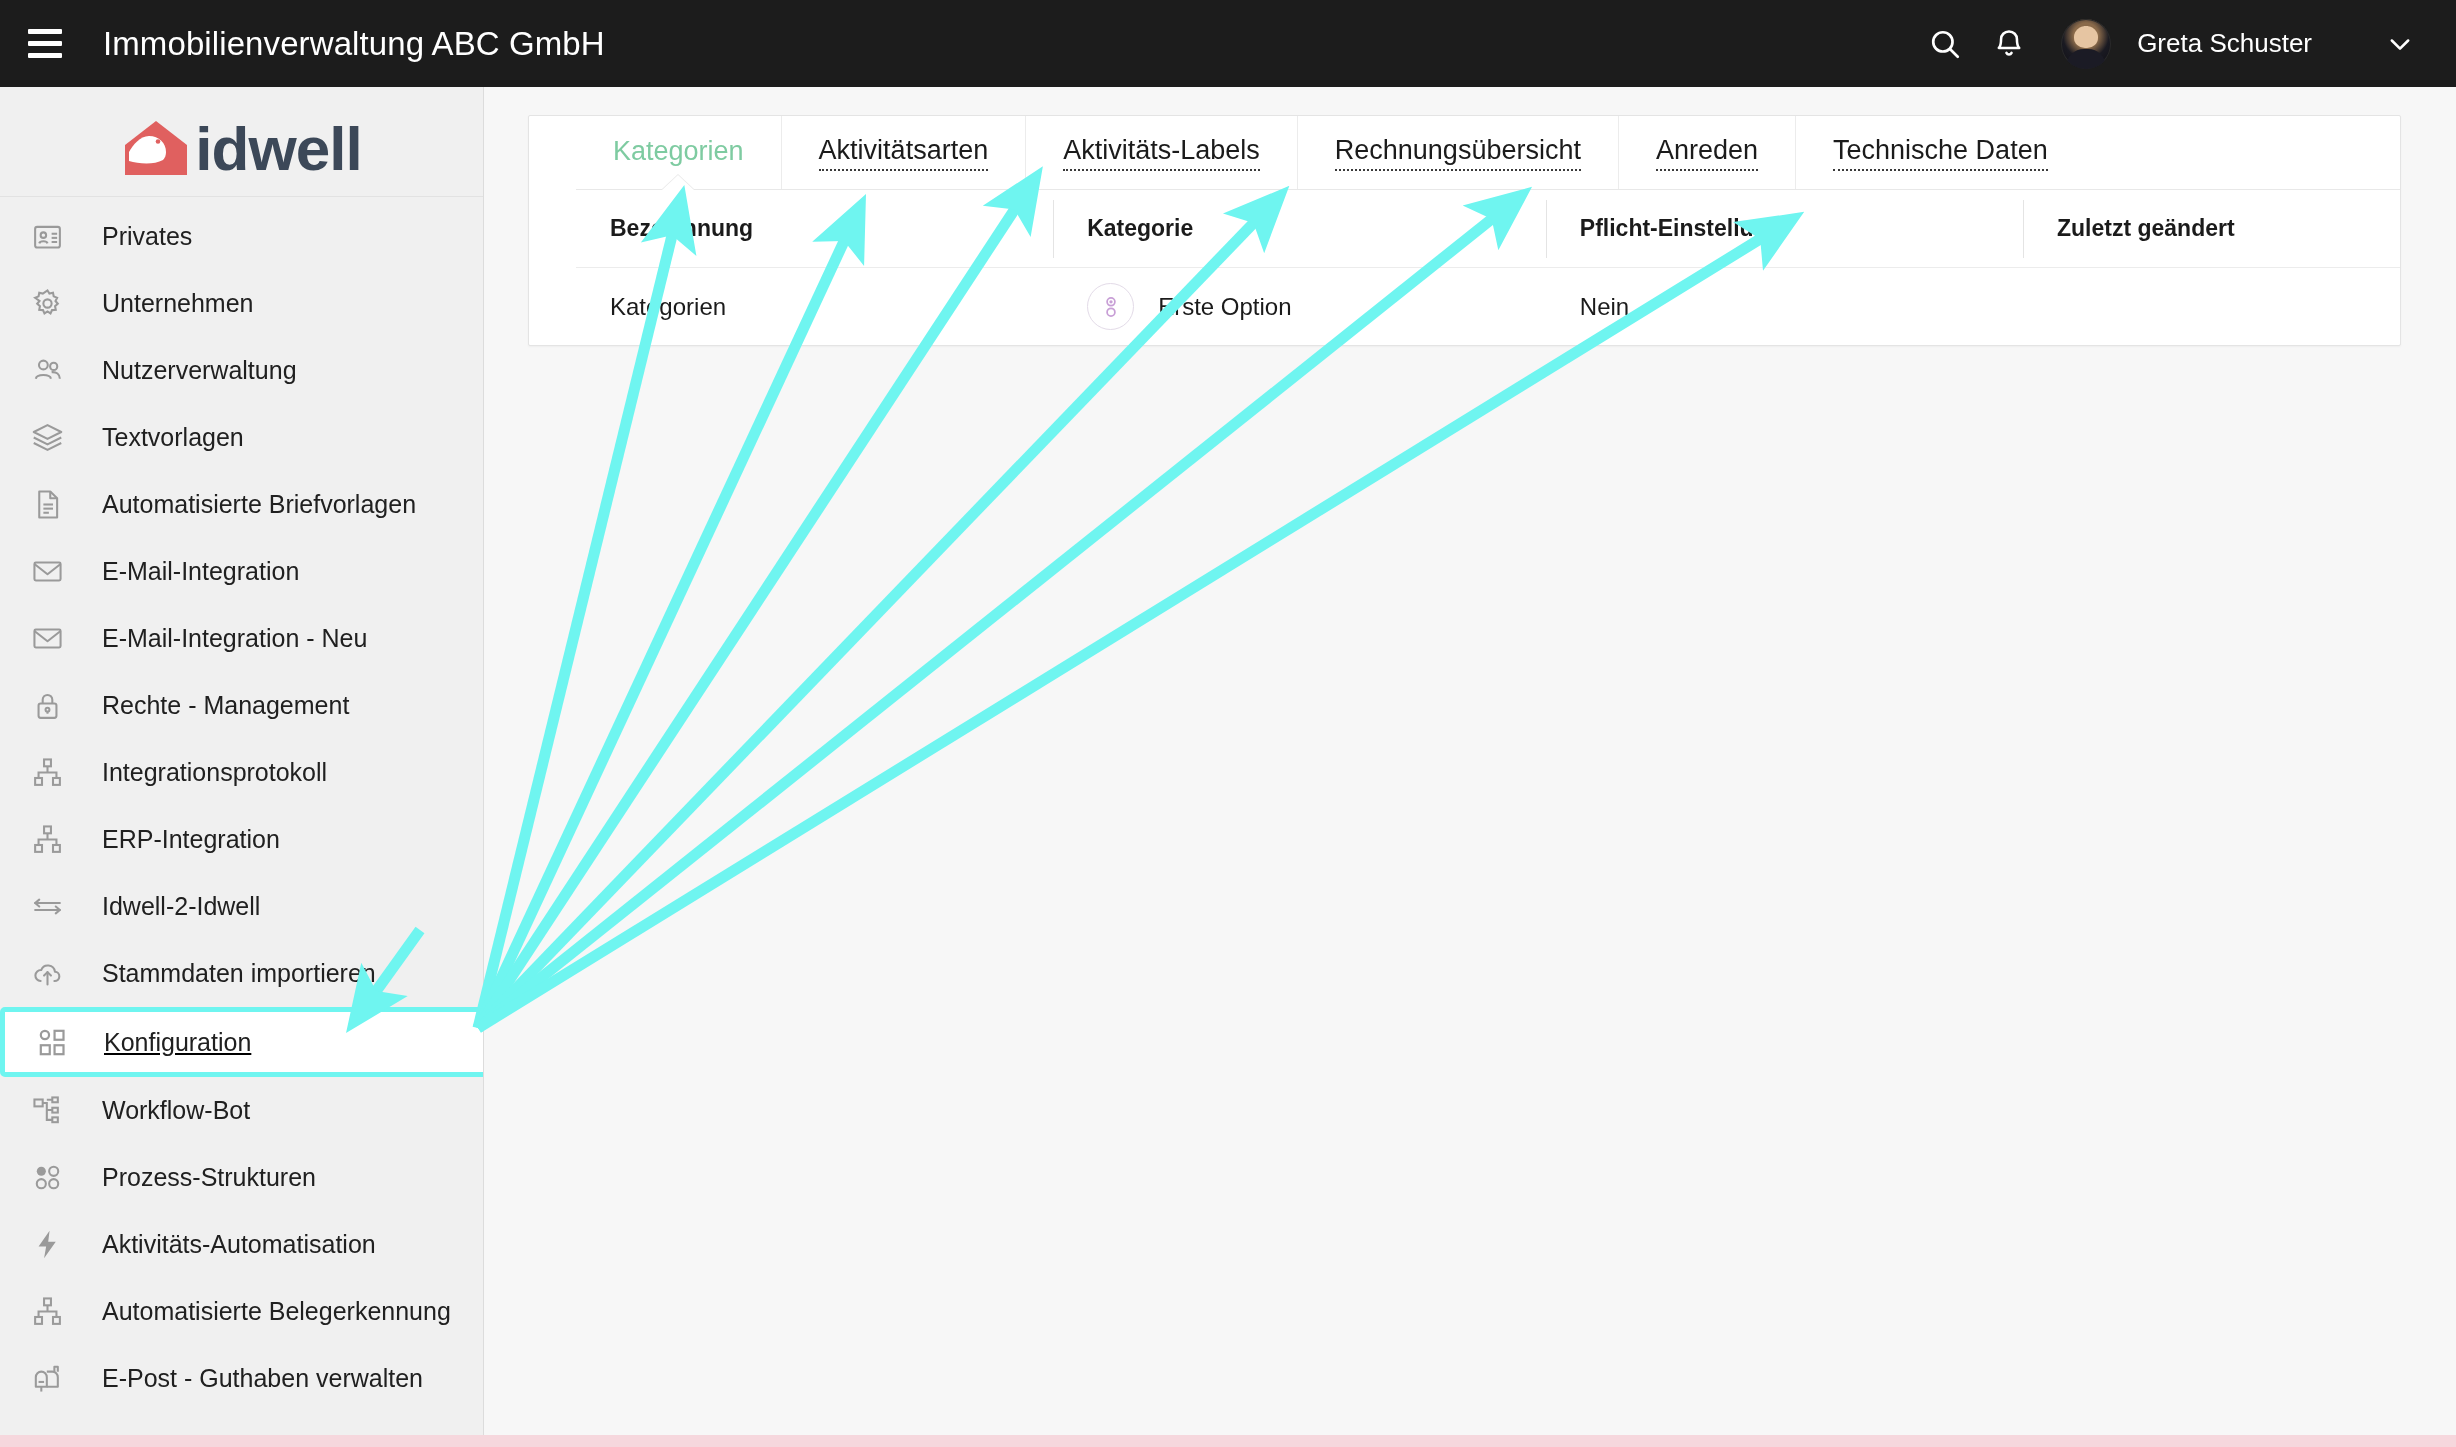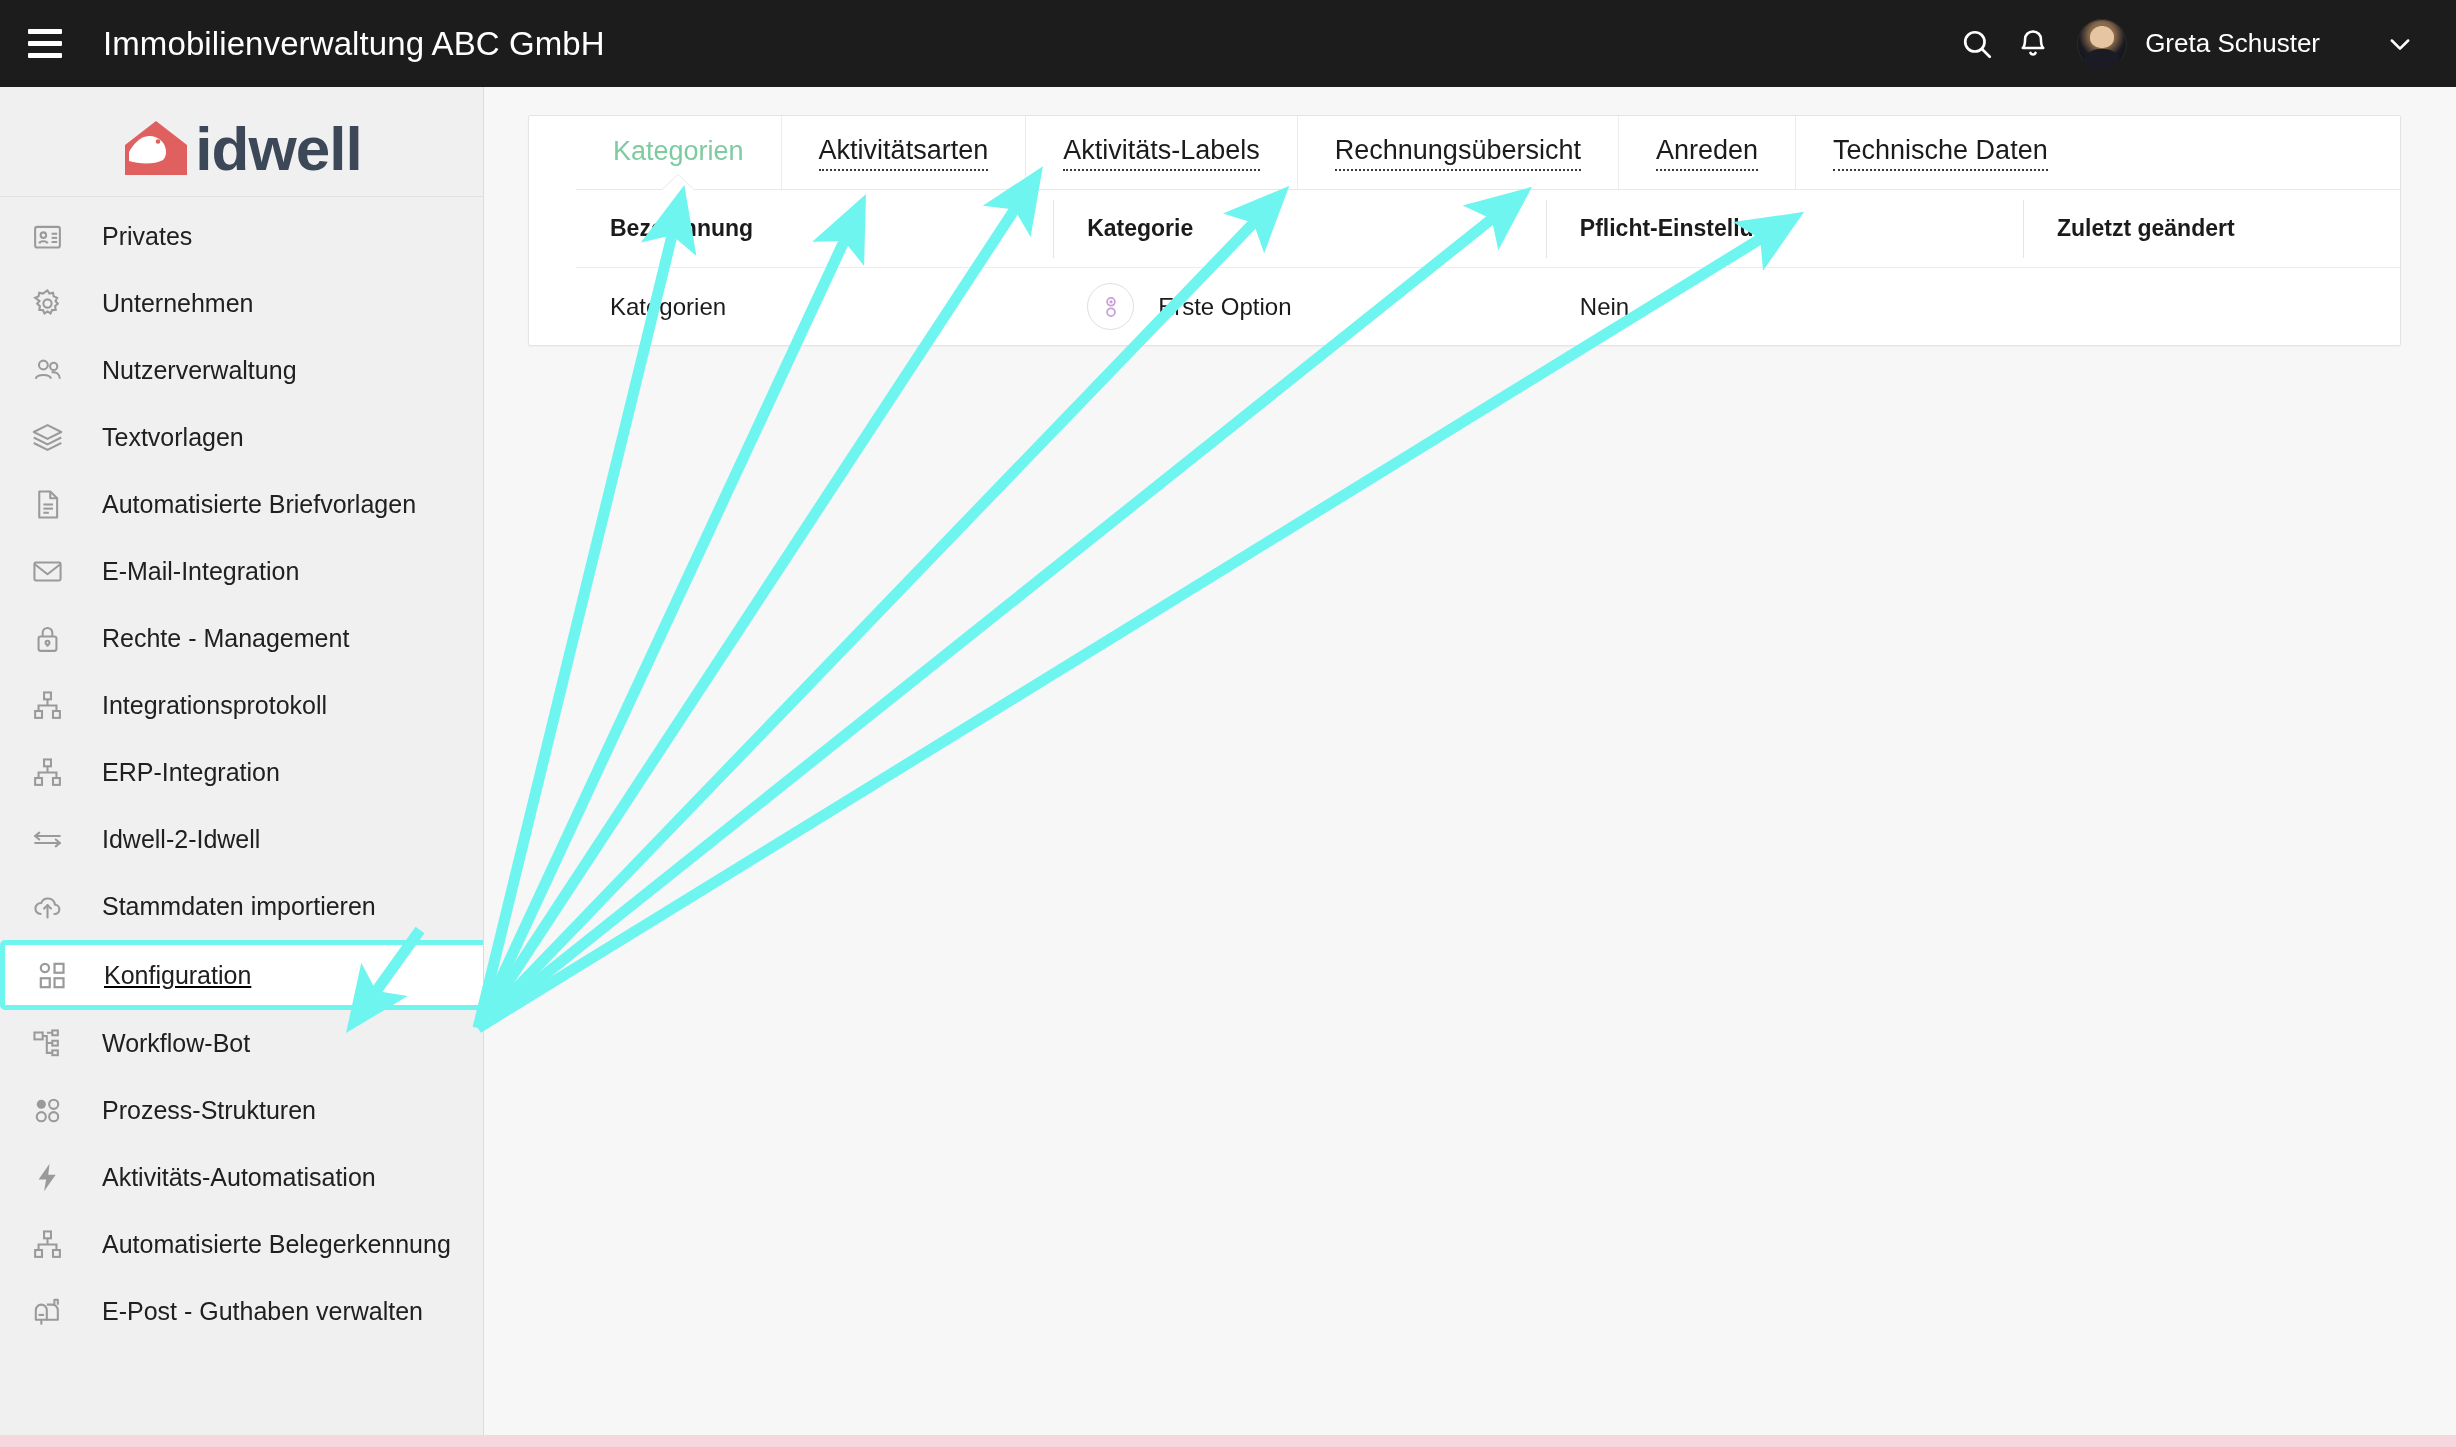--- a/index.html
+++ b/index.html
@@ -34,21 +34,21 @@
   .app-title {
     margin-left: 31px;
     color: #ffffff;
     font-size: 33px;
     font-weight: 400;
     letter-spacing: 0.1px;
     white-space: nowrap;
   }
   .topbar-right {
     margin-left: auto; display: flex; align-items: center;
-    padding-right: 36px; gap: 0;
+    padding-right: 36px; gap: 8px;
   }
   .icon-btn {
     width: 56px; height: 56px;
     display: flex; align-items: center; justify-content: center;
     cursor: pointer;
   }
   .icon-btn svg { display:block; }
   .avatar {
     width: 50px; height: 50px; border-radius: 50%;
     margin-left: 16px; margin-right: 18px;
@@ -309,20 +309,29 @@
       <div class="nav-item">
         <span class="ico">
           <svg width="33" height="33" viewBox="0 0 24 24" fill="none" stroke="currentColor" stroke-width="1.5" stroke-linejoin="round">
             <rect x="2.5" y="5.5" width="19" height="13" rx="1"></rect>
               <polyline points="2.5,6.5 12,14 21.5,6.5"></polyline>
           </svg>
         </span>
         <span class="lbl">E-Mail-Integration</span>
       </div>
 
+      <div class="nav-item">
+        <span class="ico">
+          <svg width="33" height="33" viewBox="0 0 24 24" fill="none" stroke="currentColor" stroke-width="1.5" stroke-linejoin="round">
+            <rect x="2.5" y="5.5" width="19" height="13" rx="1"></rect>
+              <polyline points="2.5,6.5 12,14 21.5,6.5"></polyline>
+          </svg>
+        </span>
+        <span class="lbl">E-Mail-Integration - Neu</span>
+      </div>
 
       <div class="nav-item">
         <span class="ico">
           <svg width="33" height="33" viewBox="0 0 24 24" fill="none" stroke="currentColor" stroke-width="1.5">
             <rect x="5.5" y="10.5" width="13" height="10.5" rx="1.5"></rect>
             <path d="M8.5 10.5V7.8a3.5 3.5 0 0 1 7 0v2.7"></path>
             <circle cx="12" cy="15" r="1.4"></circle>
               <line x1="12" y1="16.2" x2="12" y2="18"></line>
           </svg>
         </span>

